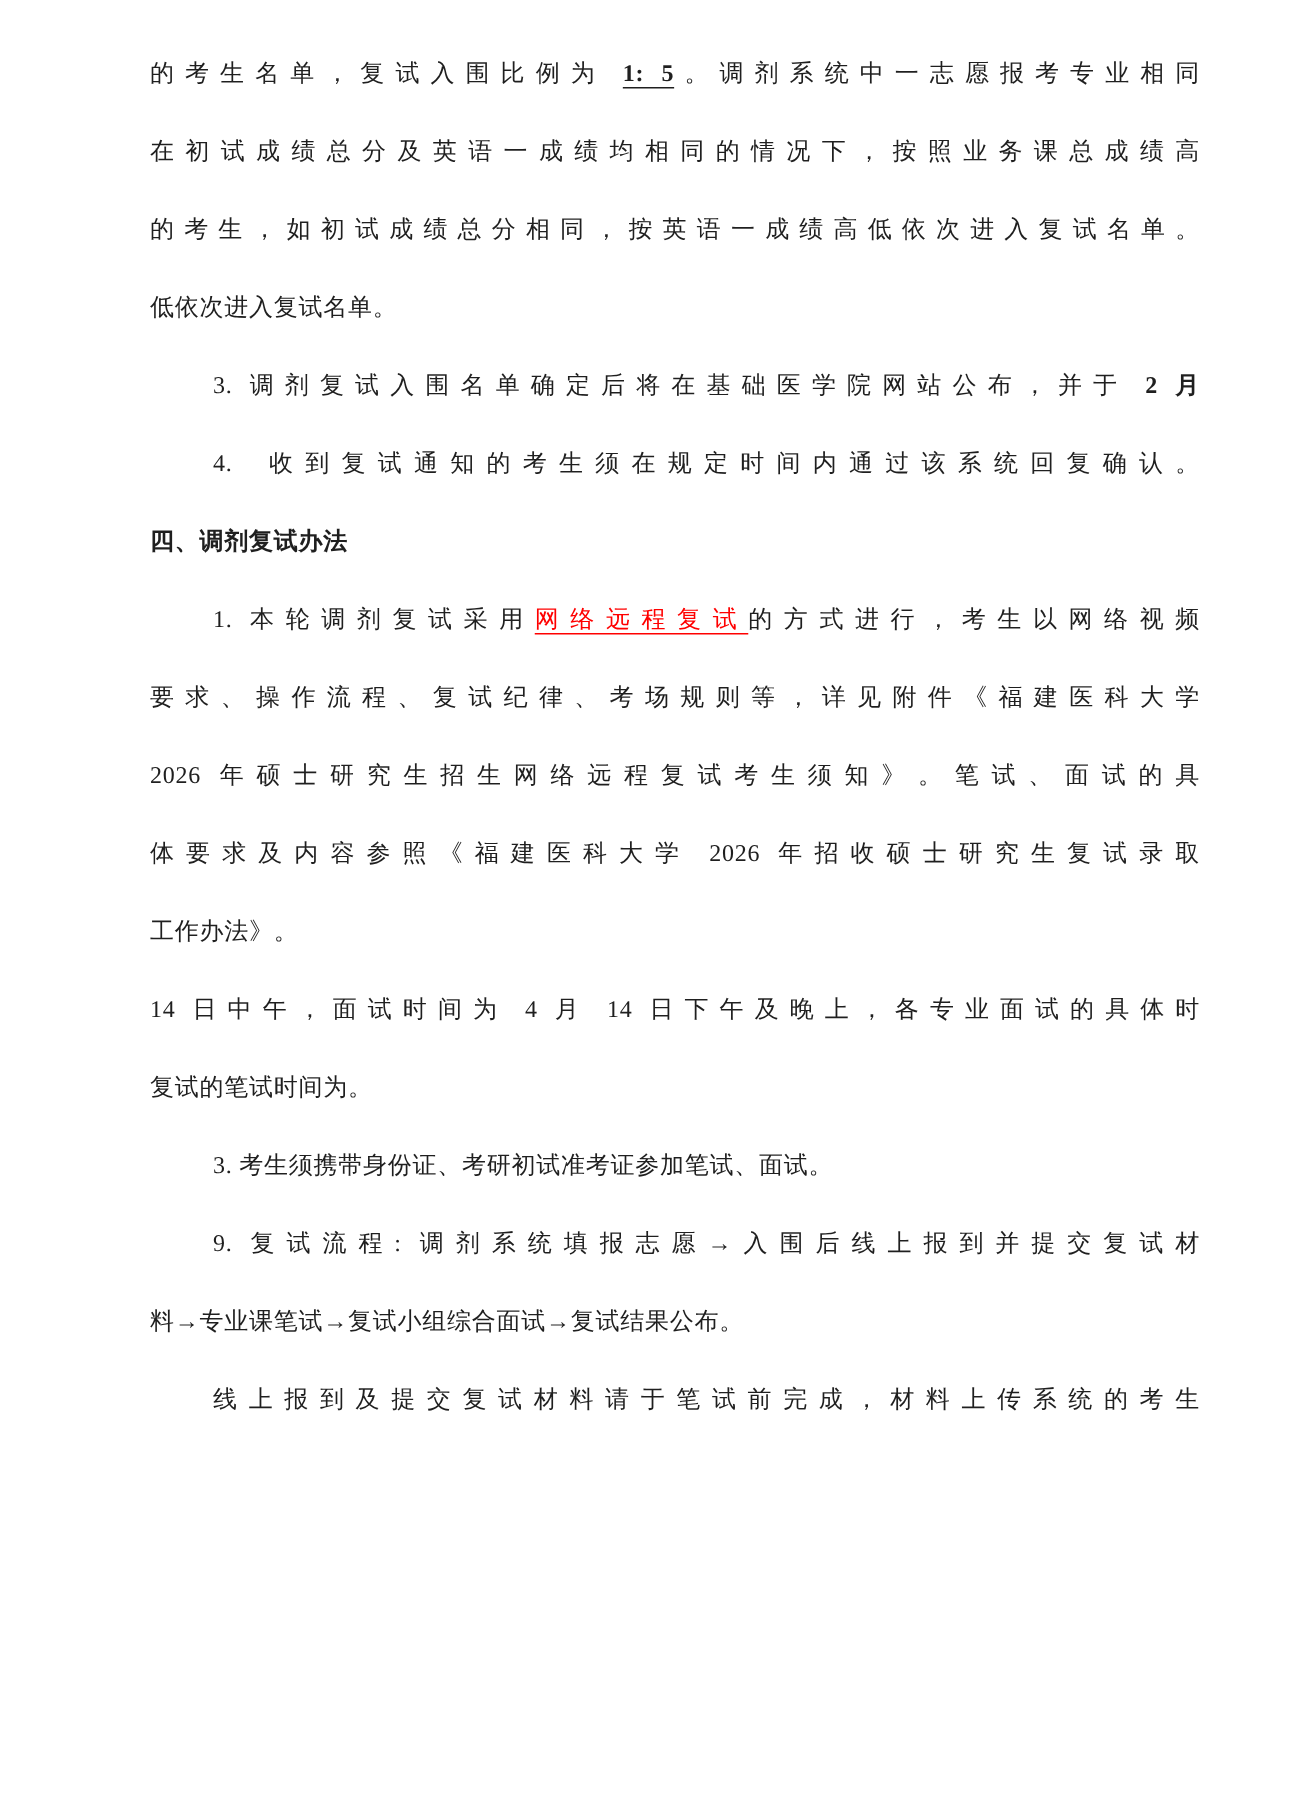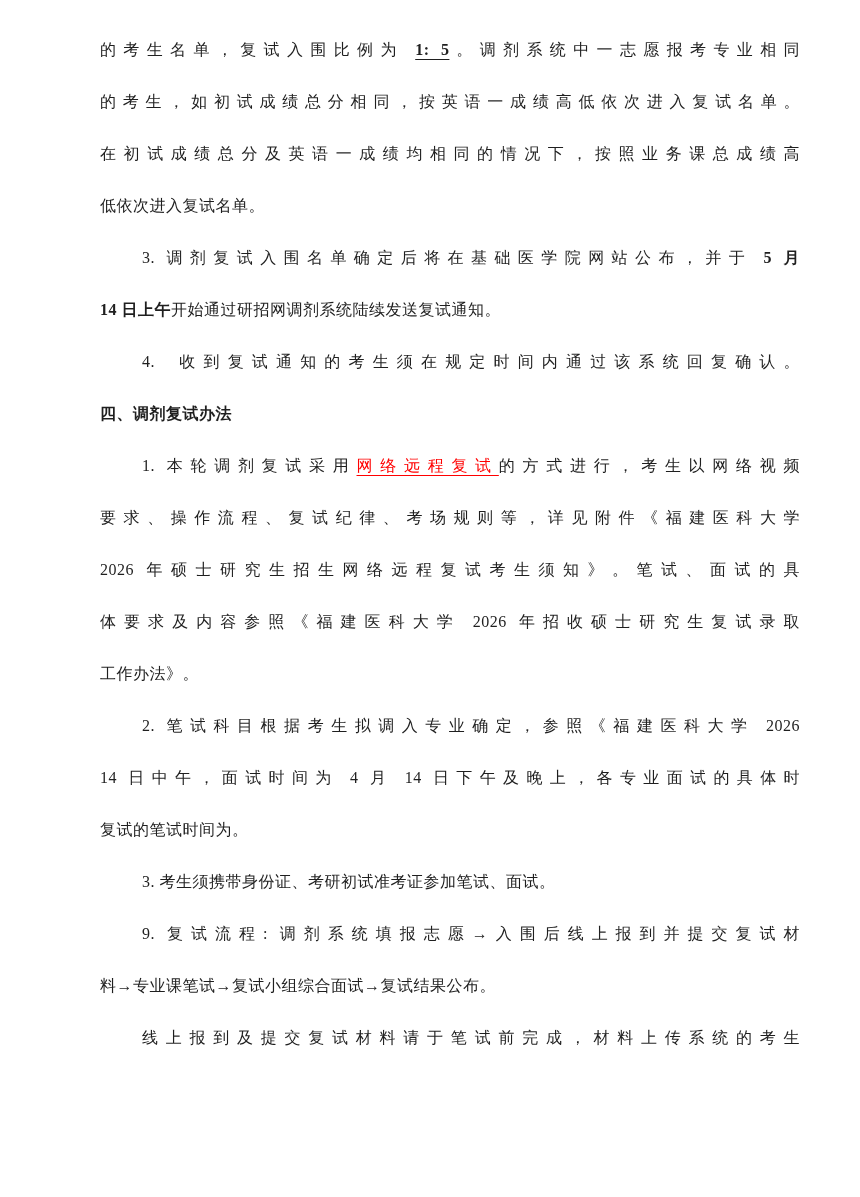--- a/index.html
+++ b/index.html
@@ -52,33 +52,31 @@
     text-decoration-color: #ff0000;
     text-underline-offset: 4px;
   }
 </style>
 </head>
 <body>
 
 <div class="page">
   <div class="content" id="doc-body">
       <div class="line fill"><span class="seg normal">的考生名单，复试入围比例为 </span><span class="seg bold-underline">1: 5</span><span class="seg normal">。调剂系统中一志愿报考专业相同</span></div>
+      <div class="line fill"><span class="seg normal">在初试成绩总分及英语一成绩均相同的情况下，按照业务课总成绩高</span></div>
       <div class="line fill"><span class="seg normal">的考生，如初试成绩总分相同，按英语一成绩高低依次进入复试名单。</span></div>
-      <div class="line fill"><span class="seg normal">在初试成绩总分及英语一成绩均相同的情况下，按照业务课总成绩高</span></div>
       <div class="line"><span class="seg normal">低依次进入复试名单。</span></div>
-      <div class="line fill indent"><span class="seg normal">3. 调剂复试入围名单确定后将在基础医学院网站公布，并于 </span><span class="seg bold">5 月</span></div>
-      <div class="line"><span class="seg bold">14 日上午</span><span class="seg normal">开始通过研招网调剂系统陆续发送复试通知。</span></div>
+      <div class="line fill indent"><span class="seg normal">3. 调剂复试入围名单确定后将在基础医学院网站公布，并于 </span><span class="seg bold">2 月</span></div>
       <div class="line fill indent"><span class="seg normal">4.  收到复试通知的考生须在规定时间内通过该系统回复确认。</span></div>
       <div class="line"><span class="seg bold">四、调剂复试办法</span></div>
       <div class="line fill indent"><span class="seg normal">1. 本轮调剂复试采用</span><span class="seg red">网络远程复试</span><span class="seg normal">的方式进行，考生以网络视频</span></div>
       <div class="line fill"><span class="seg normal">要求、操作流程、复试纪律、考场规则等，详见附件《福建医科大学</span></div>
       <div class="line fill"><span class="seg normal">2026 年硕士研究生招生网络远程复试考生须知》。笔试、面试的具</span></div>
       <div class="line fill"><span class="seg normal">体要求及内容参照《福建医科大学 2026 年招收硕士研究生复试录取</span></div>
       <div class="line"><span class="seg normal">工作办法》。</span></div>
-      <div class="line fill indent"><span class="seg normal">2. 笔试科目根据考生拟调入专业确定，参照《福建医科大学 2026</span></div>
       <div class="line fill"><span class="seg normal">14 日中午，面试时间为 4 月 14 日下午及晚上，各专业面试的具体时</span></div>
       <div class="line"><span class="seg normal">复试的笔试时间为。</span></div>
       <div class="line indent"><span class="seg normal">3. 考生须携带身份证、考研初试准考证参加笔试、面试。</span></div>
       <div class="line fill indent"><span class="seg normal">9. 复试流程: 调剂系统填报志愿→入围后线上报到并提交复试材</span></div>
       <div class="line"><span class="seg normal">料→专业课笔试→复试小组综合面试→复试结果公布。</span></div>
       <div class="line fill indent"><span class="seg normal">线上报到及提交复试材料请于笔试前完成，材料上传系统的考生</span></div>
     </div>
 </div>
 
 </body></html>

